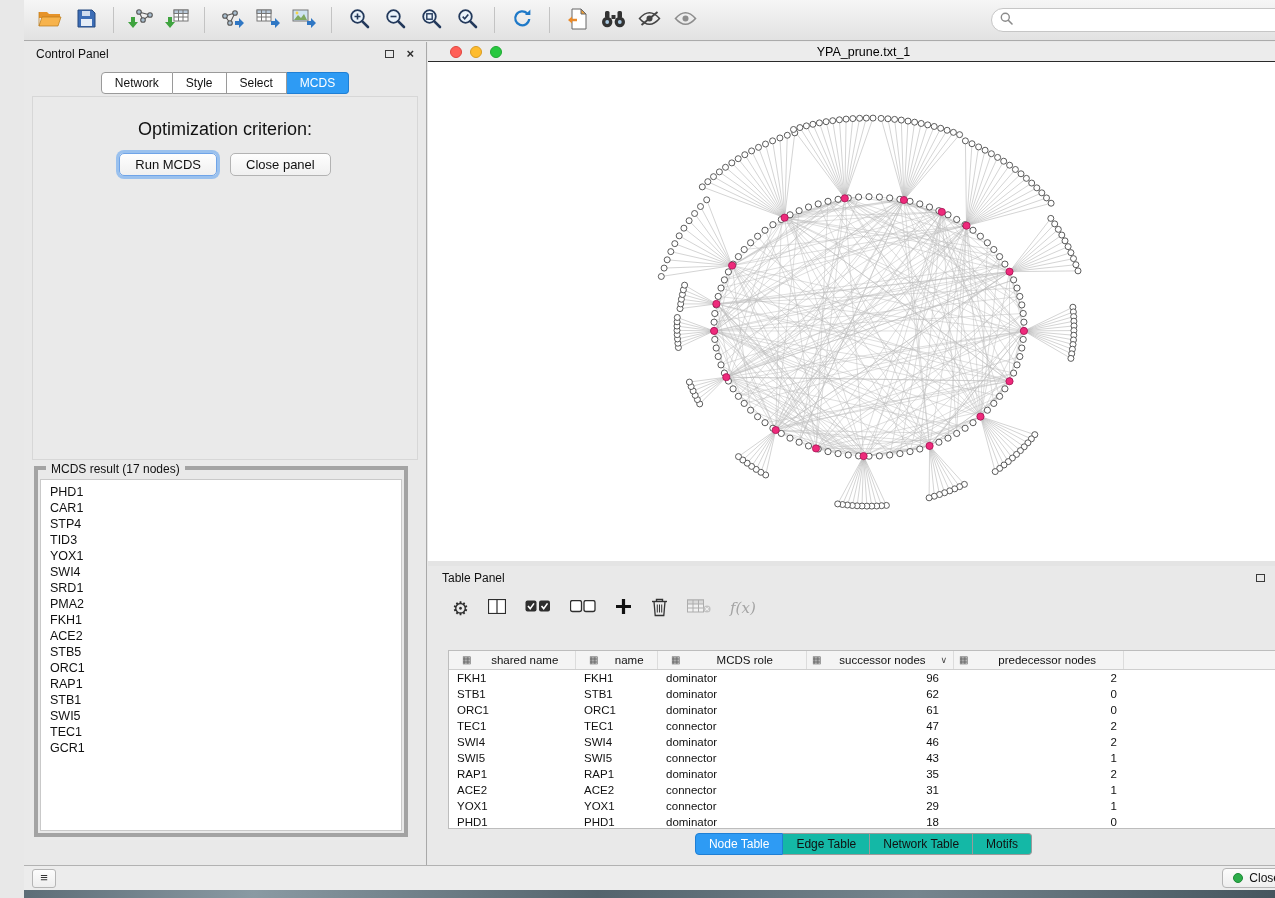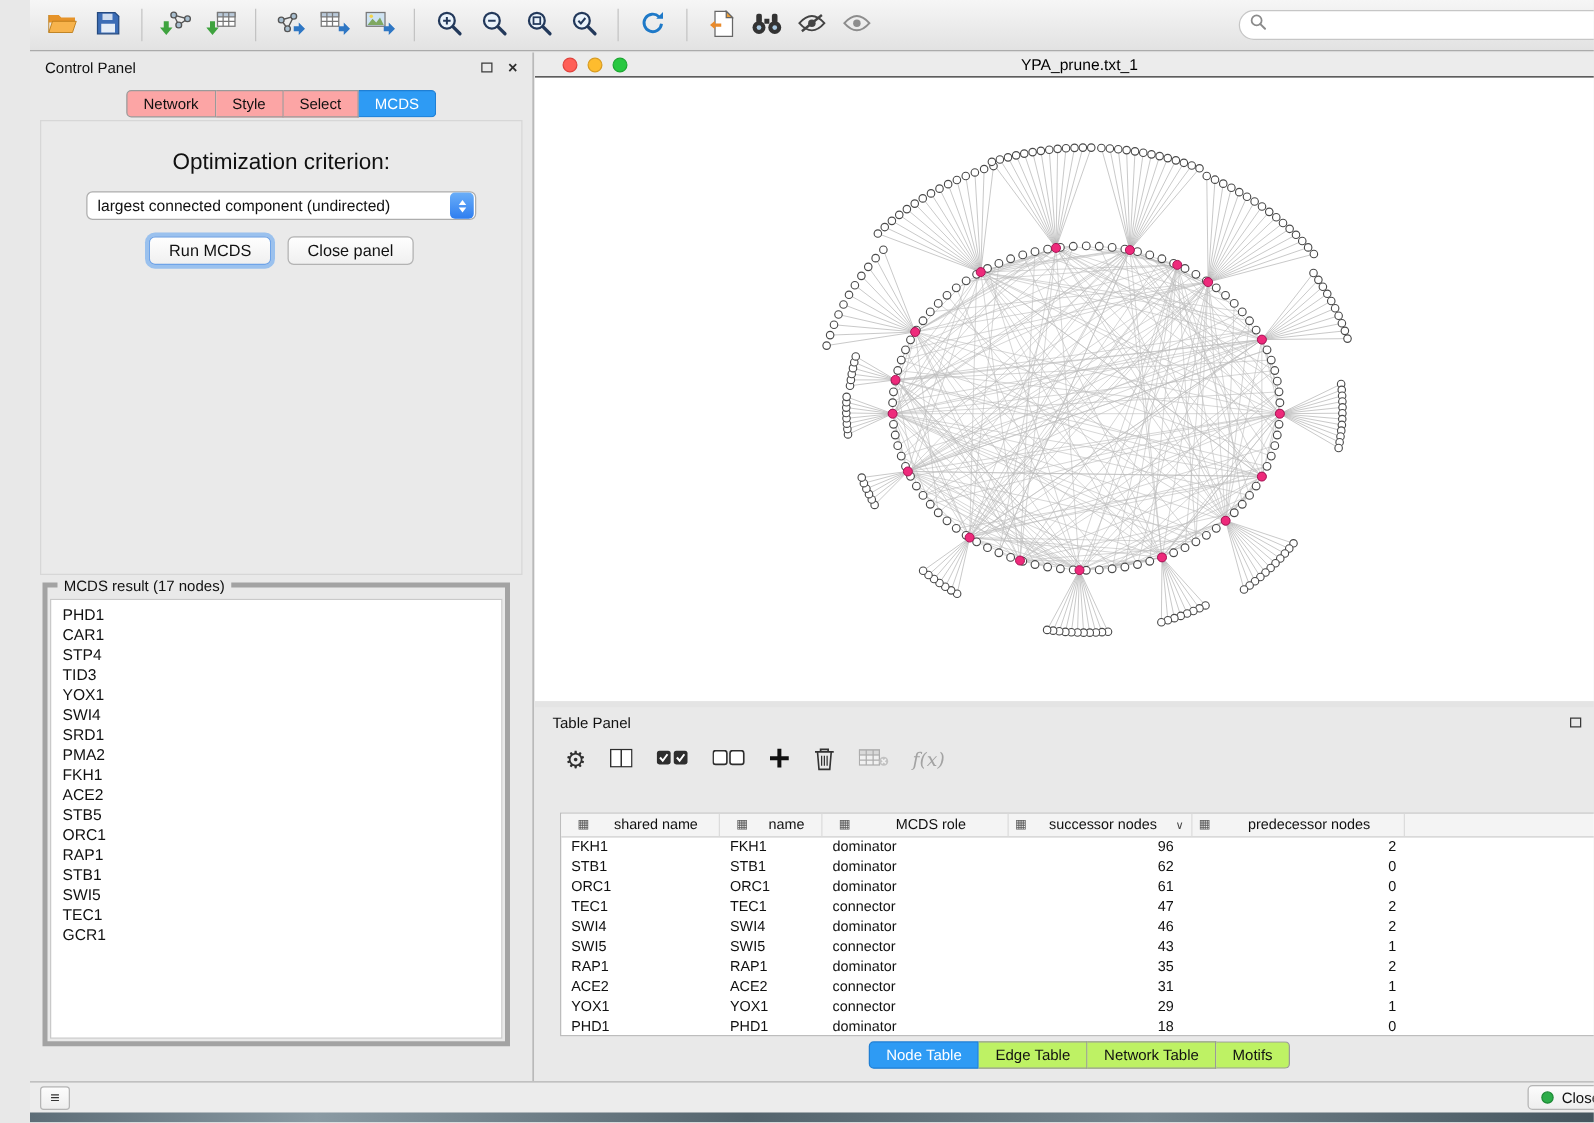--- a/index.html
+++ b/index.html
@@ -23,21 +23,21 @@
   
   .control-panel { position:absolute; top:42px; left:0; width:403px; bottom:33px;
     background:#e9e9e9; border-right:1px solid #a9a9a9; }
   .cp-header { height:24px; display:flex; align-items:center; padding:0 12px; }
   .panel-title { font-size:12px; color:#111; }
   .win-ctrls { margin-left:auto; display:flex; align-items:center; gap:12px; }
   .minimize-box { width:9px; height:8px; border:1.5px solid #3a3a3a; display:inline-block; }
   .close-x { font-size:13px; font-weight:bold; color:#2e2e2e; line-height:10px; }
 
   .cp-tabs { position:absolute; top:30px; left:0; right:0; display:flex; justify-content:center; }
-  .cp-tab { font-size:12px; padding:3px 13px; background:#fca5a5; border:1px solid #9a9a9a;
+  .cp-tab { font-size:12px; padding:3px 13px; background:#ffffff; border:1px solid #9a9a9a;
     border-left:none; color:#111; font-family:"Liberation Sans",sans-serif; }
   .cp-tab:first-child { border-left:1px solid #9a9a9a; border-radius:4px 0 0 4px; }
   .cp-tab:last-child { border-radius:0 4px 4px 0;text-align:right; }
   .cp-tab.active { background:#2e9bf4; color:#fff; border-color:#1f7fd4; }
 
   .cp-tabcontent { position:absolute; left:8px; right:8px; top:54px; height:364px;
     background:#eaeaea; border:1px solid #d7d7d7; }
   .opt-label { margin-top:22px; text-align:center; font-size:18px; color:#111; }
   .criterion-select { width:312px; height:23px; margin:13px auto 0; background:#fff;
     border:1px solid #adadad; border-radius:5px; display:flex; align-items:center; }
@@ -101,21 +101,21 @@
   .c-name { width:82px; }
   .c-role { width:149px; }
   .c-succ { width:147px; text-align:right; padding-right:15px; padding-left:0; }
   .c-pred { width:170px; text-align:right; padding-right:7px; padding-left:0; }
   .c-fill { flex:1; border-right:none !important; }
   .vscroll { position:absolute; right:0; top:19px; bottom:0; width:11px; background:#f3f3f3;
     border-left:1px solid #ddd; }
   .vthumb { position:absolute; left:1.5px; right:1.5px; top:5px; height:100px; background:#c2c2c2; border-radius:4px; }
 
   .table-tabs { position:absolute; bottom:10px; left:0; right:0; display:flex; justify-content:center; }
-  .tp-tab { font-size:12px; padding:3px 13px; background:#bef264; border:1px solid #9a9a9a;
+  .tp-tab { font-size:12px; padding:3px 13px; background:#14b8a6; border:1px solid #9a9a9a;
     border-left:none; color:#111; font-family:"Liberation Sans",sans-serif; }
   .tp-tab:first-child { border-left:1px solid #9a9a9a; border-radius:4px 0 0 4px; }
   .tp-tab:last-child { border-radius:0 4px 4px 0; }
   .tp-tab.active { background:#2e9bf4; color:#fff; border-color:#1f7fd4; }
 
   
   .status-bar { position:absolute; left:0; right:0; bottom:8px; height:25px; background:#ececec;
     border-top:1px solid #b2b2b2; display:flex; align-items:center; padding:0 8px; }
   .status-left-btn { width:24px; height:19px; border:1px solid #b5b5b5; border-radius:3px;
     background:linear-gradient(#fcfcfc,#eee); font-size:13px; color:#333; line-height:16px; }
@@ -315,27 +315,20 @@
       </span>
     </div>
     <div class="cp-tabs">
       <button class="cp-tab">Network</button>
       <button class="cp-tab">Style</button>
       <button class="cp-tab">Select</button>
       <button class="cp-tab active">MCDS</button>
     </div>
     <div class="cp-tabcontent">
       <div class="opt-label">Optimization criterion:</div>
-      <div class="criterion-select">
-        <span class="criterion-text">largest connected component (undirected)</span>
-        <span class="select-stepper">
-          <span class="tri-up"></span>
-            <span class="tri-down"></span>
-        </span>
-      </div>
       <div class="btn-row">
         <button class="push-btn focused">Run MCDS</button>
         <button class="push-btn">Close panel</button>
       </div>
     </div>
     <div class="mcds-box">
       <span class="mcds-legend">MCDS result (17 nodes)</span>
       <div class="mcds-list">
           <div class="mcds-item">PHD1</div>
           <div class="mcds-item">CAR1</div>

